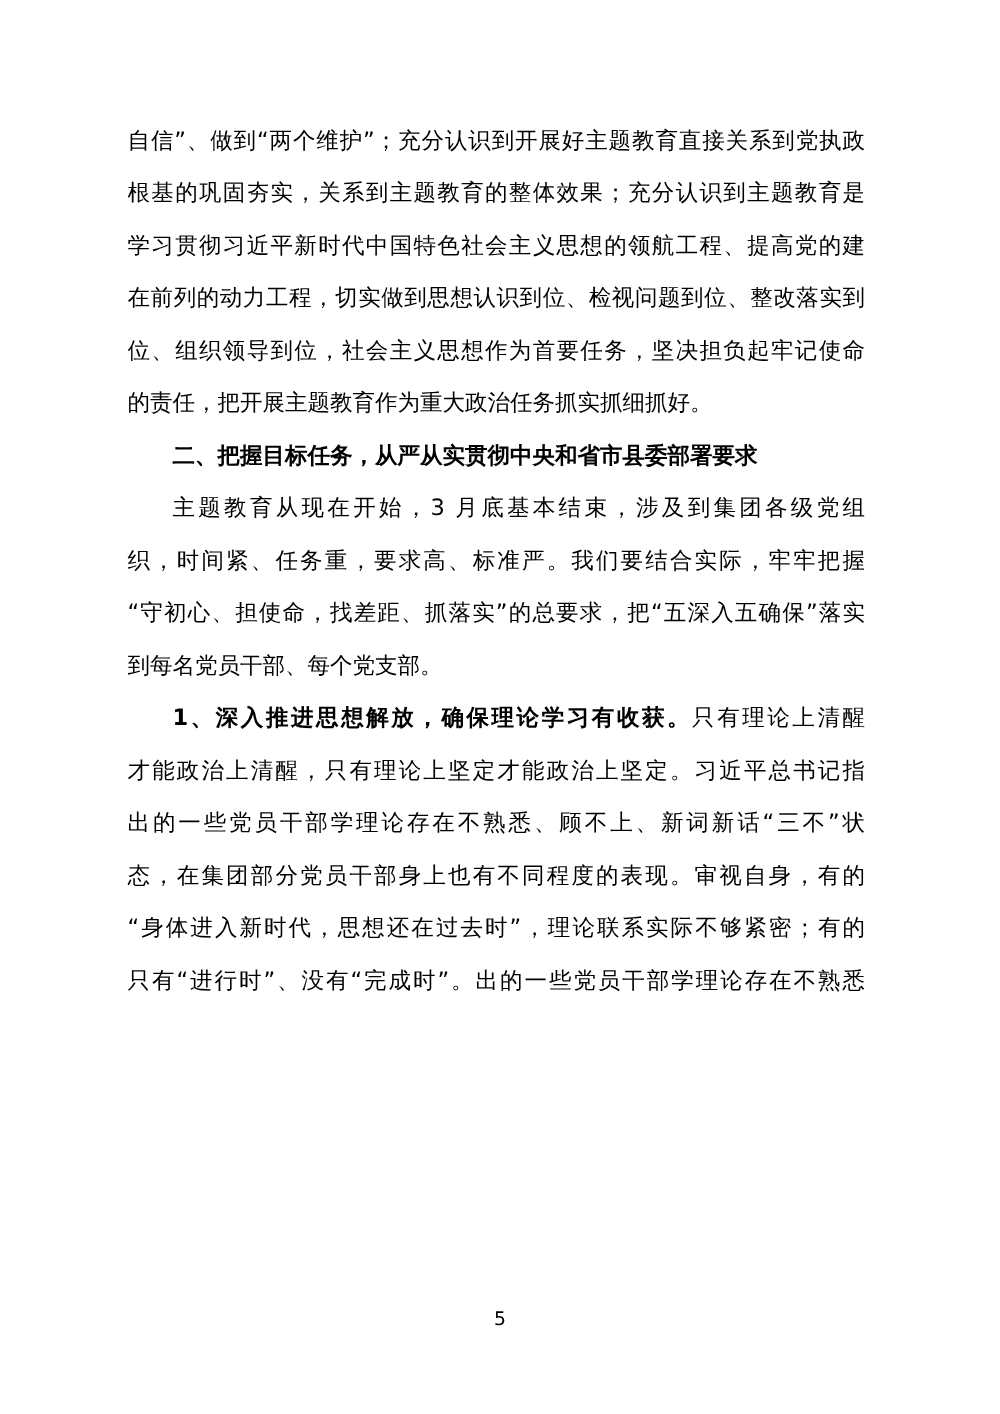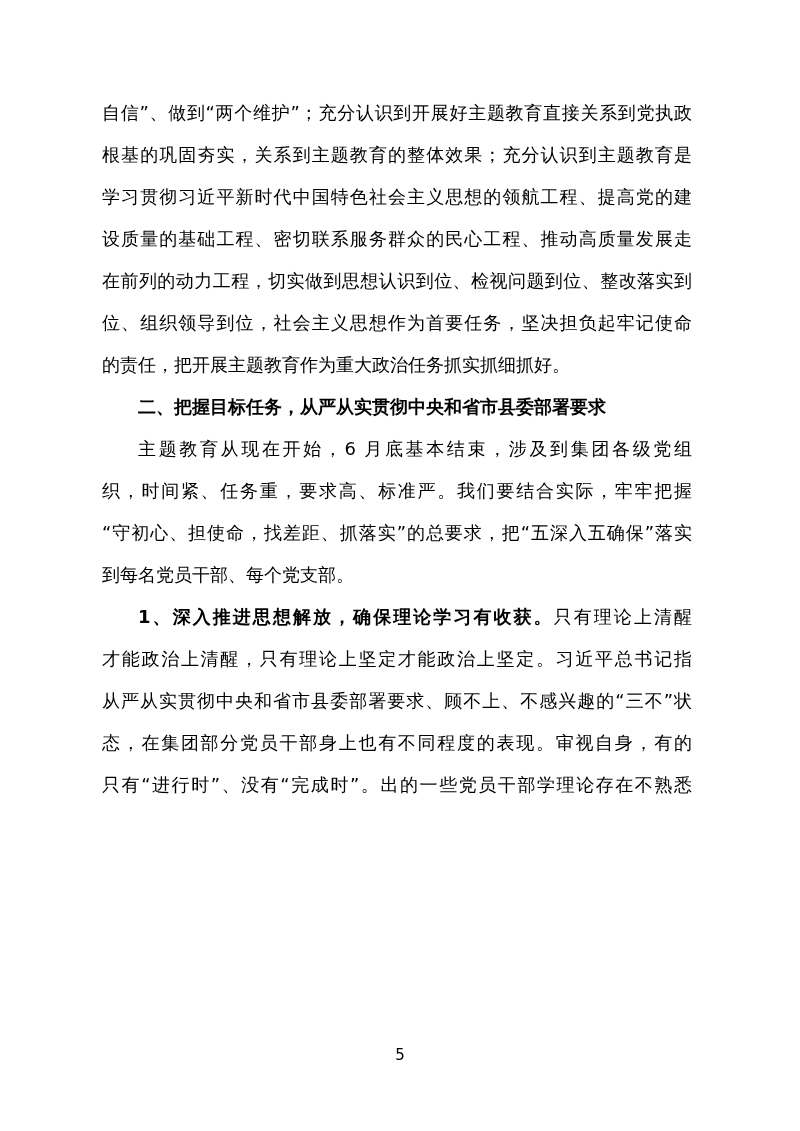--- a/index.html
+++ b/index.html
@@ -57,38 +57,38 @@
 </style>
 </head>
 <body>
 
 <div class="page">
   <div class="doc-body">
       <div class="paragraph">
         <div class="line flush"><span>自信”、做到“两个维护”；充分认识到开展好主题教育直接关系到党执政</span></div>
         <div class="line flush"><span>根基的巩固夯实，关系到主题教育的整体效果；充分认识到主题教育是</span></div>
         <div class="line flush"><span>学习贯彻习近平新时代中国特色社会主义思想的领航工程、提高党的建</span></div>
-        <div class="line flush"><span>设质量的基础工程、密切联系服务群众的民心工程、推动高质量发展走</span></div>
         <div class="line flush"><span>在前列的动力工程，切实做到思想认识到位、检视问题到位、整改落实到</span></div>
         <div class="line flush"><span>位、组织领导到位，社会主义思想作为首要任务，坚决担负起牢记使命</span></div>
         <div class="line"><span>的责任，把开展主题教育作为重大政治任务抓实抓细抓好。</span></div>
       </div>
       <div class="paragraph">
         <div class="line indent"><span class="bold">二、把握目标任务，从严从实贯彻中央和省市县委部署要求</span></div>
       </div>
       <div class="paragraph">
-        <div class="line flush indent"><span>主题教育从现在开始，6 月底基本结束，涉及到集团各级党组</span></div>
+        <div class="line flush indent"><span>主题教育从现在开始，3 月底基本结束，涉及到集团各级党组</span></div>
         <div class="line flush"><span>织，时间紧、任务重，要求高、标准严。我们要结合实际，牢牢把握</span></div>
         <div class="line flush"><span>“守初心、担使命，找差距、抓落实”的总要求，把“五深入五确保”落实</span></div>
         <div class="line"><span>到每名党员干部、每个党支部。</span></div>
       </div>
       <div class="paragraph">
         <div class="line flush indent"><span class="bold">1、深入推进思想解放，确保理论学习有收获。</span><span>只有理论上清醒</span></div>
         <div class="line flush"><span>才能政治上清醒，只有理论上坚定才能政治上坚定。习近平总书记指</span></div>
-        <div class="line flush"><span>从严从实贯彻中央和省市县委部署要求、顾不上、不感兴趣的“三不”状</span></div>
+        <div class="line flush"><span>出的一些党员干部学理论存在不熟悉、顾不上、新词新话“三不”状</span></div>
         <div class="line flush"><span>态，在集团部分党员干部身上也有不同程度的表现。审视自身，有的</span></div>
+        <div class="line flush"><span>“身体进入新时代，思想还在过去时”，理论联系实际不够紧密；有的</span></div>
         <div class="line flush"><span>只有“进行时”、没有“完成时”。出的一些党员干部学理论存在不熟悉</span></div>
       </div>
     </div>
   <div class="page-footer">
     <span>5</span>
   </div>
 </div>
 
 </body></html>

